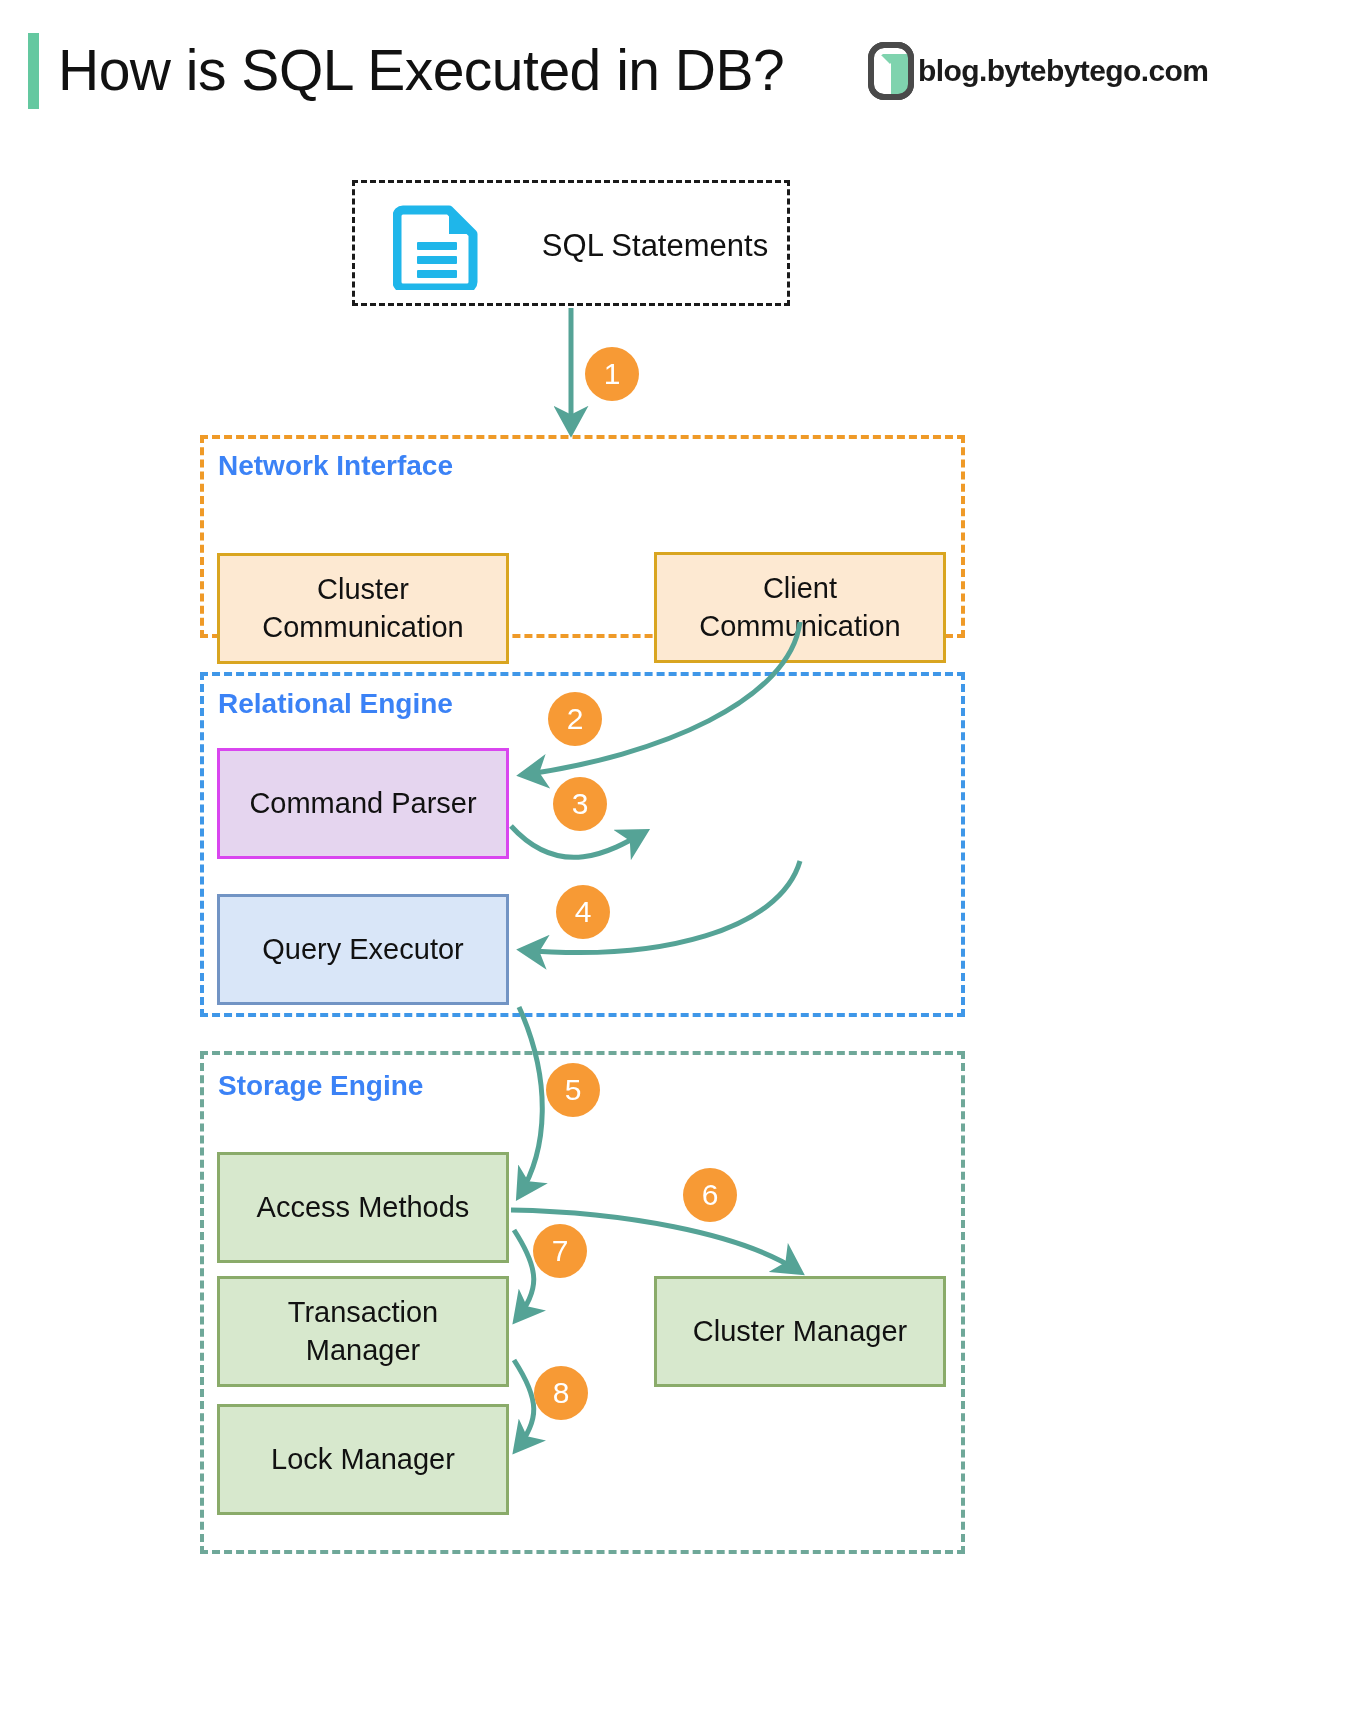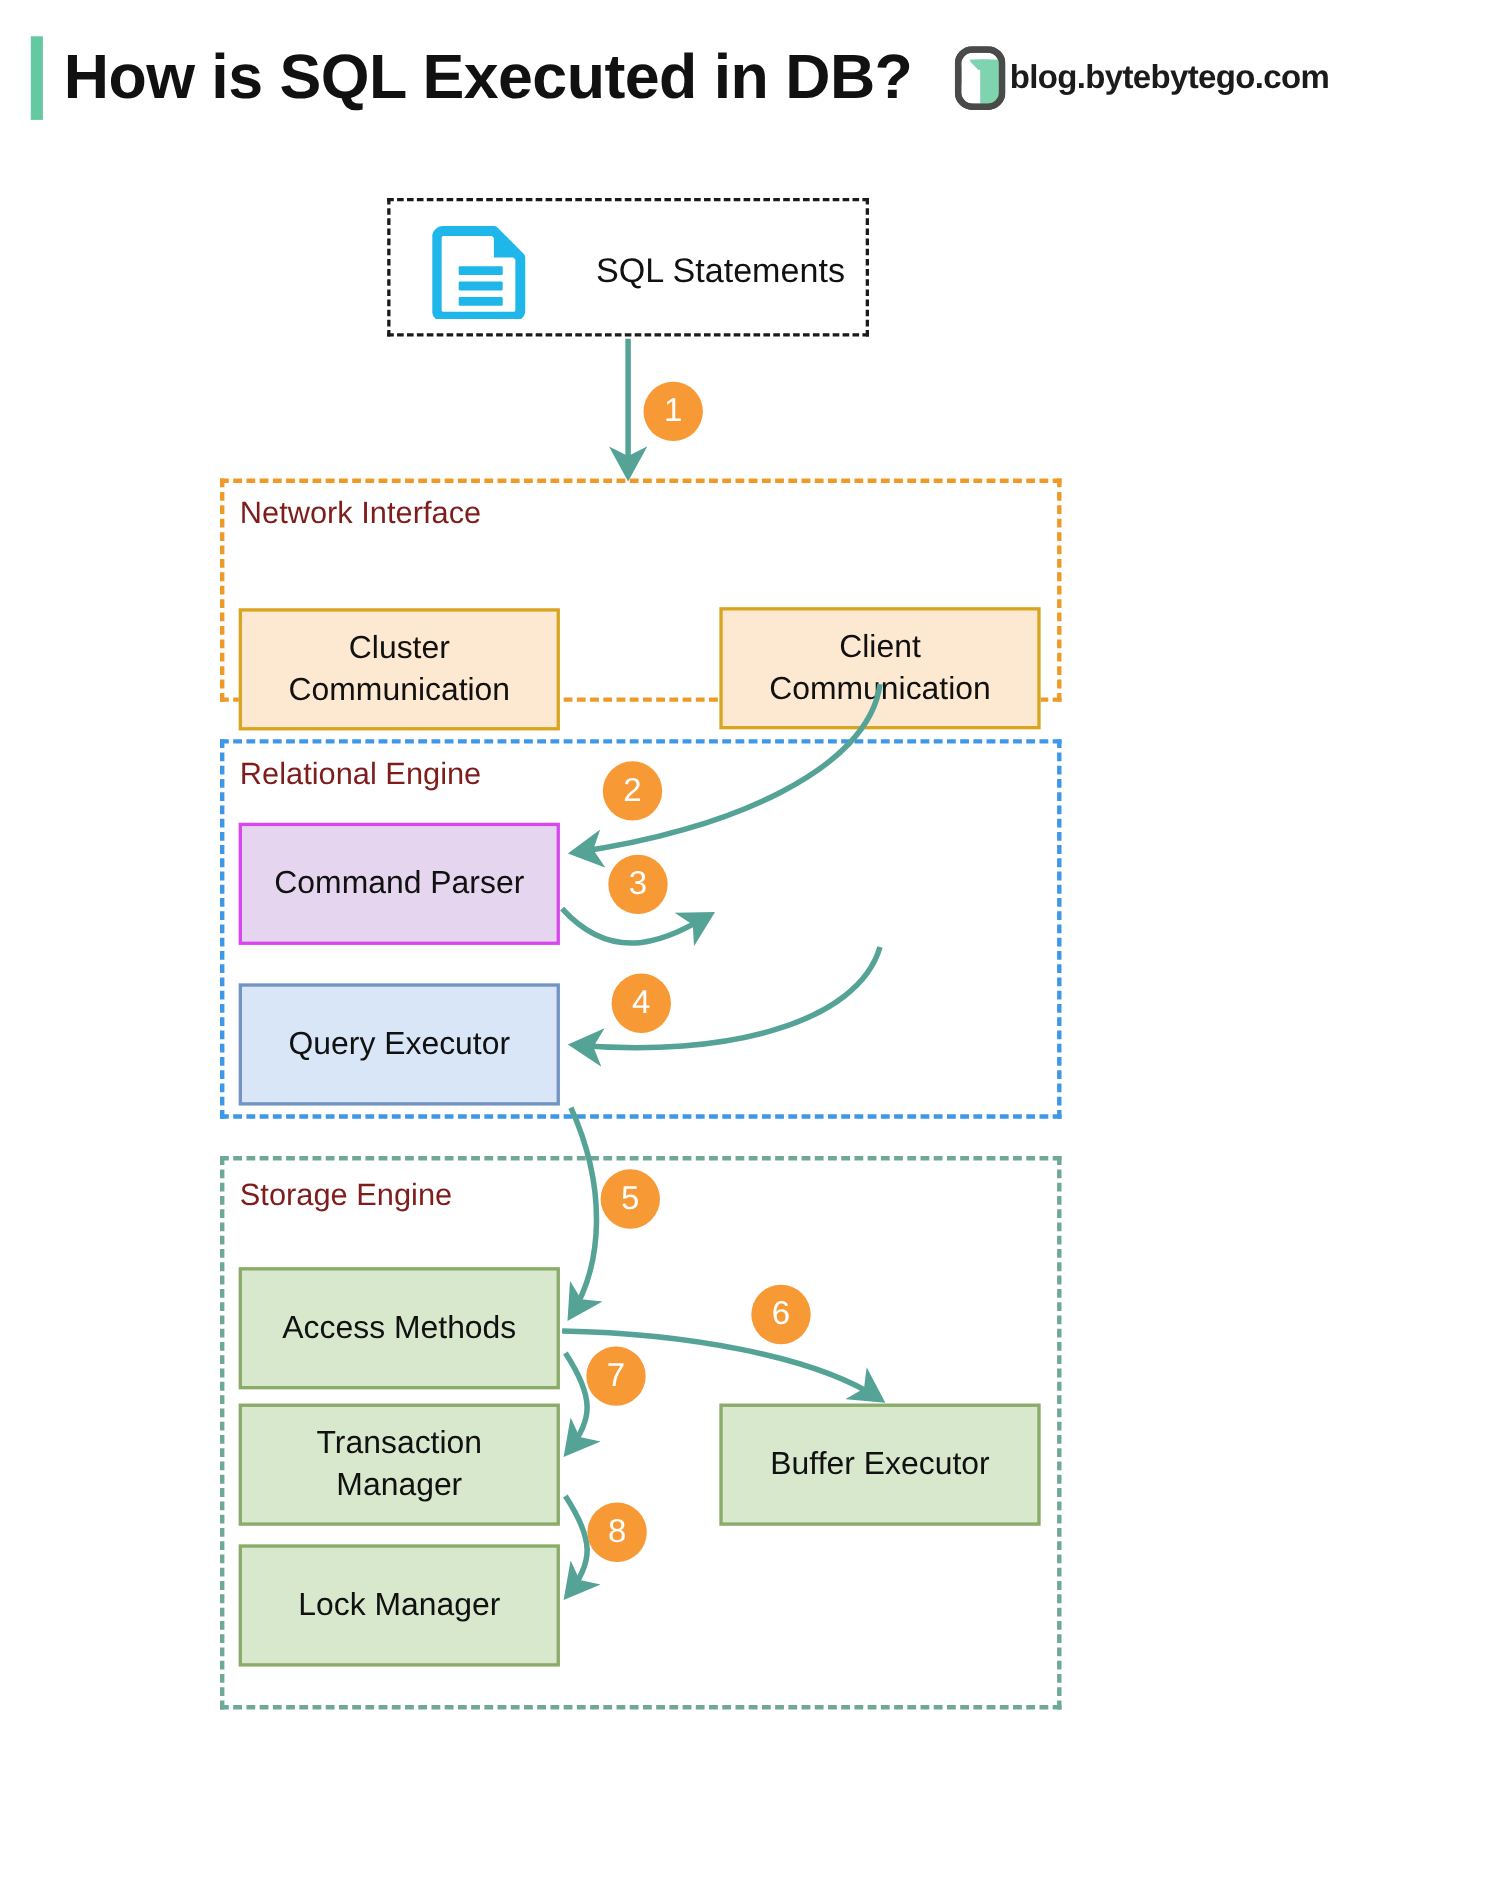--- a/index.html
+++ b/index.html
@@ -29,21 +29,21 @@
     position: absolute;
     left: 28px; top: 33px;
     width: 11px; height: 76px;
     background: #64c8a0;
   }
   #page-title {
     position: absolute;
     left: 58px; top: 32px;
     font-size: 57px;
     line-height: 76px;
-    font-weight: 700;
+    font-weight: 400;
     color: #111111;
     letter-spacing: -0.5px;
     white-space: nowrap;
   }
   #brand {
     position: absolute;
     left: 868px; top: 42px;
     height: 58px;
     display: flex;
     align-items: center;
@@ -79,22 +79,22 @@
 
   
   .group {
     position: absolute;
     box-sizing: border-box;
     background: transparent;
   }
   .group-label {
     position: absolute;
     font-size: 28px;
-    font-weight: 400;
-    color: #7f1d1d;
+    font-weight: 700;
+    color: #3b82f6;
     white-space: nowrap;
   }
 
   #group-network {
     left: 200px; top: 435px;
     width: 765px; height: 203px;
     border: 4px dashed #ef9a28;
   }
   #group-relational {
     left: 200px; top: 672px;
@@ -239,21 +239,21 @@
   </div>
 
   <div id="group-storage" class="group"></div>
   <div class="group-label" style="left:218px; top:1070px;">Storage Engine</div>
 
   <div class="node node-green" style="left:217px; top:1152px; width:292px; height:111px;text-align:center;">
     <span>Access Methods</span>
   </div>
 
   <div class="node node-green" style="left:654px; top:1276px; width:292px; height:111px;">
-    <span>Buffer Executor</span>
+    <span>Cluster Manager</span>
   </div>
 
   <div class="node node-green" style="left:217px; top:1276px; width:292px; height:111px;">
     <span>
       <span>Transaction</span>
       <span>Manager</span>
     </span>
   </div>
 
   <div class="node node-green" style="left:217px; top:1404px; width:292px; height:111px;">

